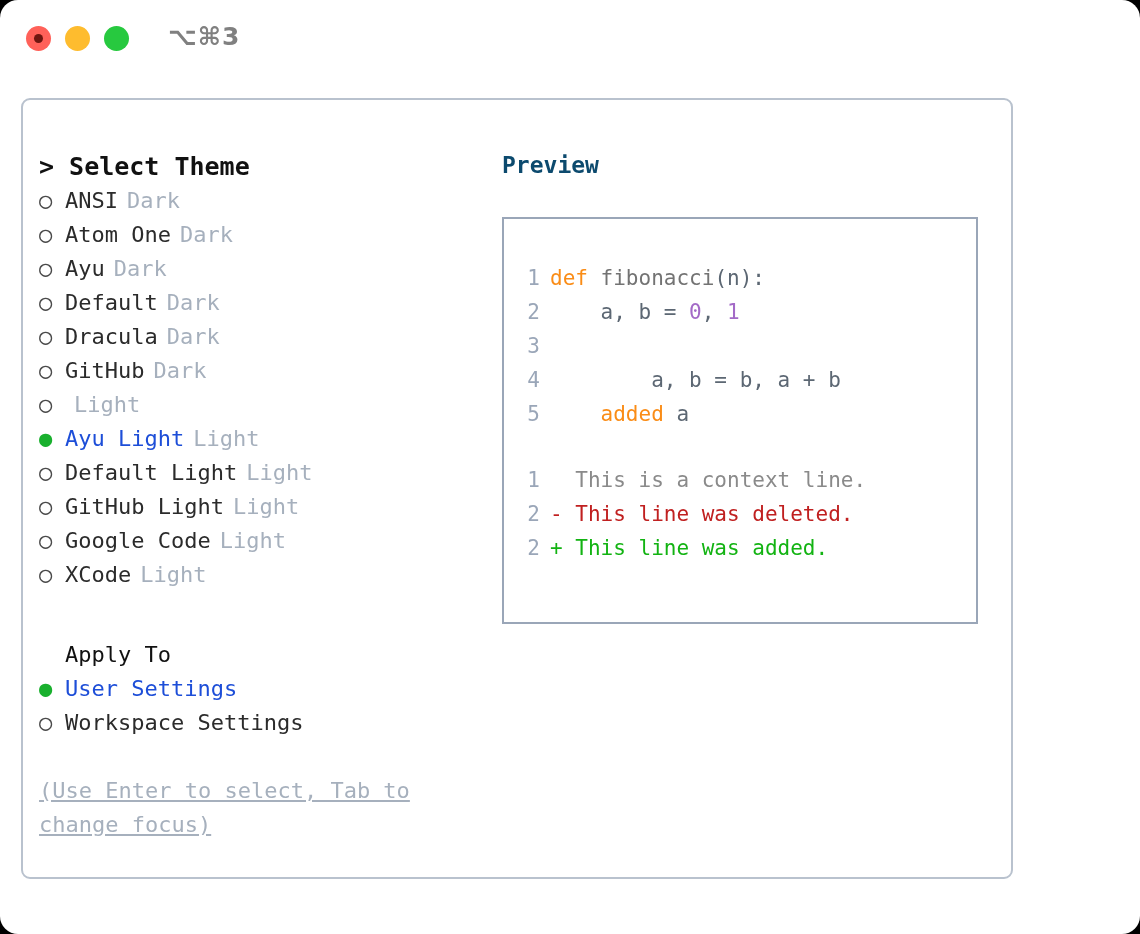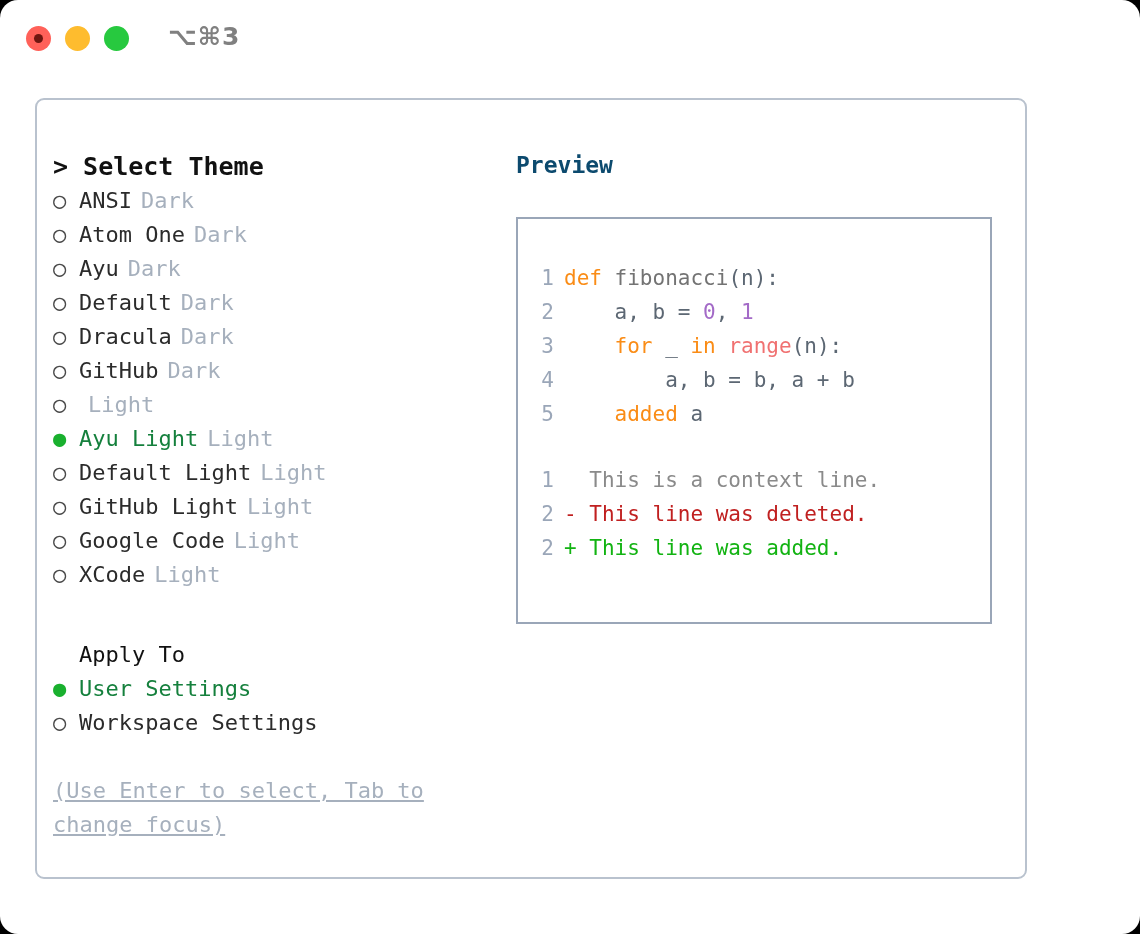--- a/index.html
+++ b/index.html
@@ -70,21 +70,20 @@
   .frame {
     position: absolute;
     left: 21px;
     top: 98px;
     width: 992px;
     height: 781px;
     border: 2px solid #b9c2ce;
     border-radius: 9px;
     box-sizing: border-box;
     background: #ffffff;
-    margin-left: 14px;
   }
 
   
   .left-col {
     position: absolute;
     left: 16px;
     top: 50px;
     width: 450px;
   }
   .heading {
@@ -105,21 +104,21 @@
   }
   .bullet {
     display: inline-block;
     width: 26px;
     flex: 0 0 26px;
     font-size: 22px;
     color: #4a4a4a;
   }
   .row.selected .bullet { color: #19b02e; }
   .row-label { color: #2b2b2b; }
-  .row.selected .row-label { color: #15803d; }
+  .row.selected .row-label { color: #1d4ed8; }
   .row-mode {
     color: #a6b0bd;
     margin-left: 9px;
   }
 
   .section-gap { height: 46px; }
 
   .apply-heading {
     font-size: 22px;
     color: #111111;
@@ -234,21 +233,21 @@
       <div class="hint">(Use Enter to select, Tab to change focus)</div>
     </div>
 
     <div class="right-col">
       <div class="preview-title">Preview</div>
 
       <div class="code-panel">
         <div id="code-lines">
             <div class="code-line"><span class="lineno">1</span><span class="code-text"><span class="tok-kw">def </span><span class="tok-fn">fibonacci</span><span class="tok-pl">(n):</span></span></div>
             <div class="code-line"><span class="lineno">2</span><span class="code-text"><span class="tok-pl">    a, b = </span><span class="tok-num">0</span><span class="tok-pl">, </span><span class="tok-num">1</span></span></div>
-            <div class="code-line"><span class="lineno">3</span><span class="code-text"><span class="tok-pl">    </span><span class="tok-kw">for</span><span class="tok-pl"> _ </span><span class="tok-kw">in</span><span class="tok-pl"> </span><span class="tok-call">range</span><span class="tok-pl">(n):</span></span></div>
+            <div class="code-line"><span class="lineno">3</span></div>
             <div class="code-line"><span class="lineno">4</span><span class="code-text"><span class="tok-pl">        a, b = b, a + b</span></span></div>
             <div class="code-line"><span class="lineno">5</span><span class="code-text"><span class="tok-pl">    </span><span class="tok-kw">added</span><span class="tok-pl"> a</span></span></div>
           </div>
         <div class="diff-gap"></div>
         <div id="diff-lines">
             <div class="code-line"><span class="lineno">1</span><span class="diff-context">  </span><span class="diff-context">This is a context line.</span></div>
             <div class="code-line"><span class="lineno">2</span><span class="diff-del">- </span><span class="diff-del">This line was deleted.</span></div>
             <div class="code-line"><span class="lineno">2</span><span class="diff-add">+ </span><span class="diff-add">This line was added.</span></div>
           </div>
       </div>

